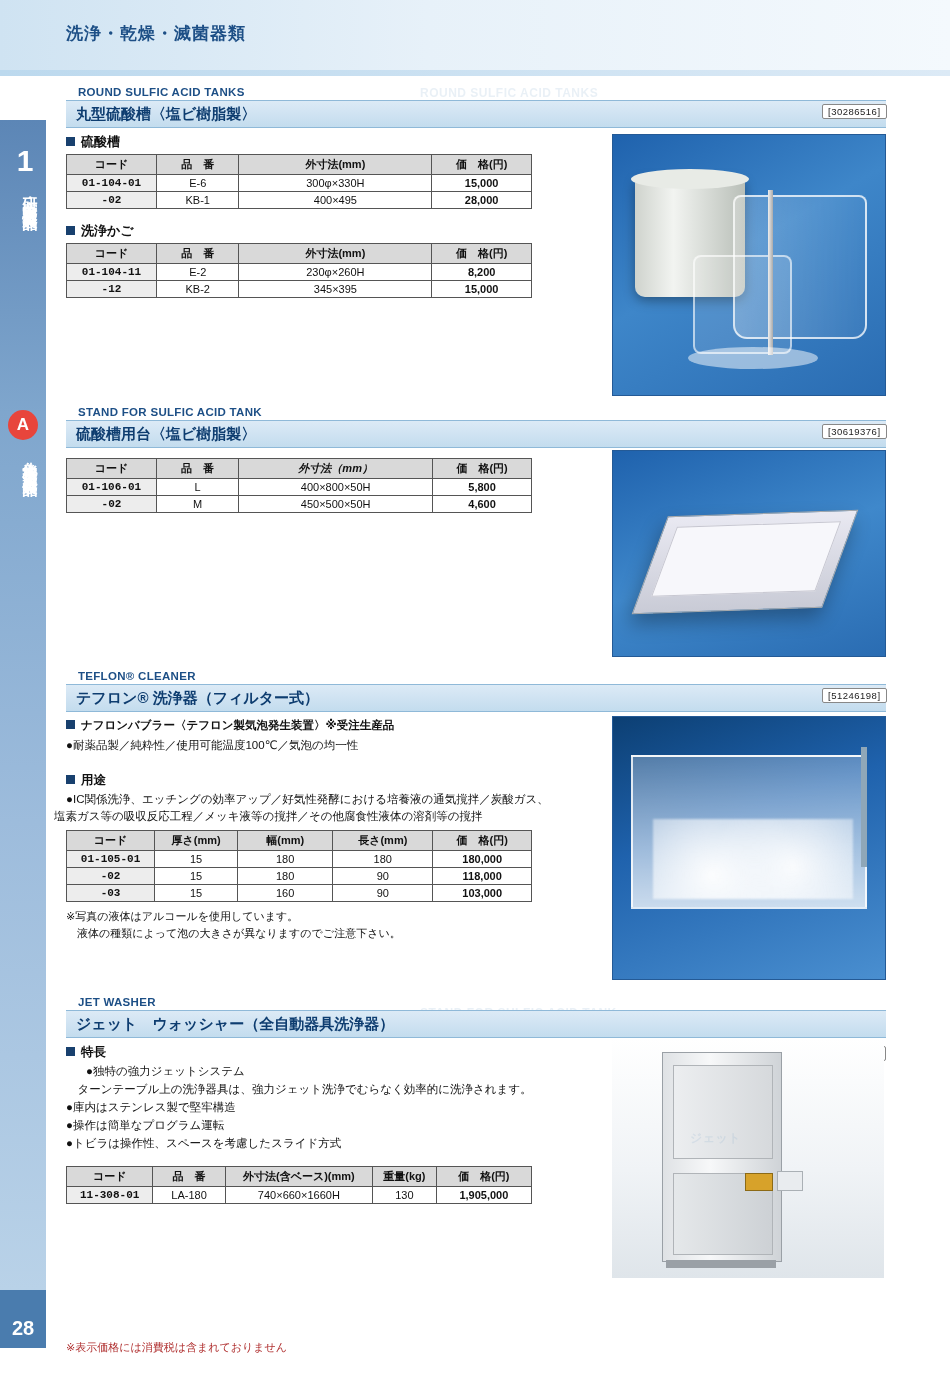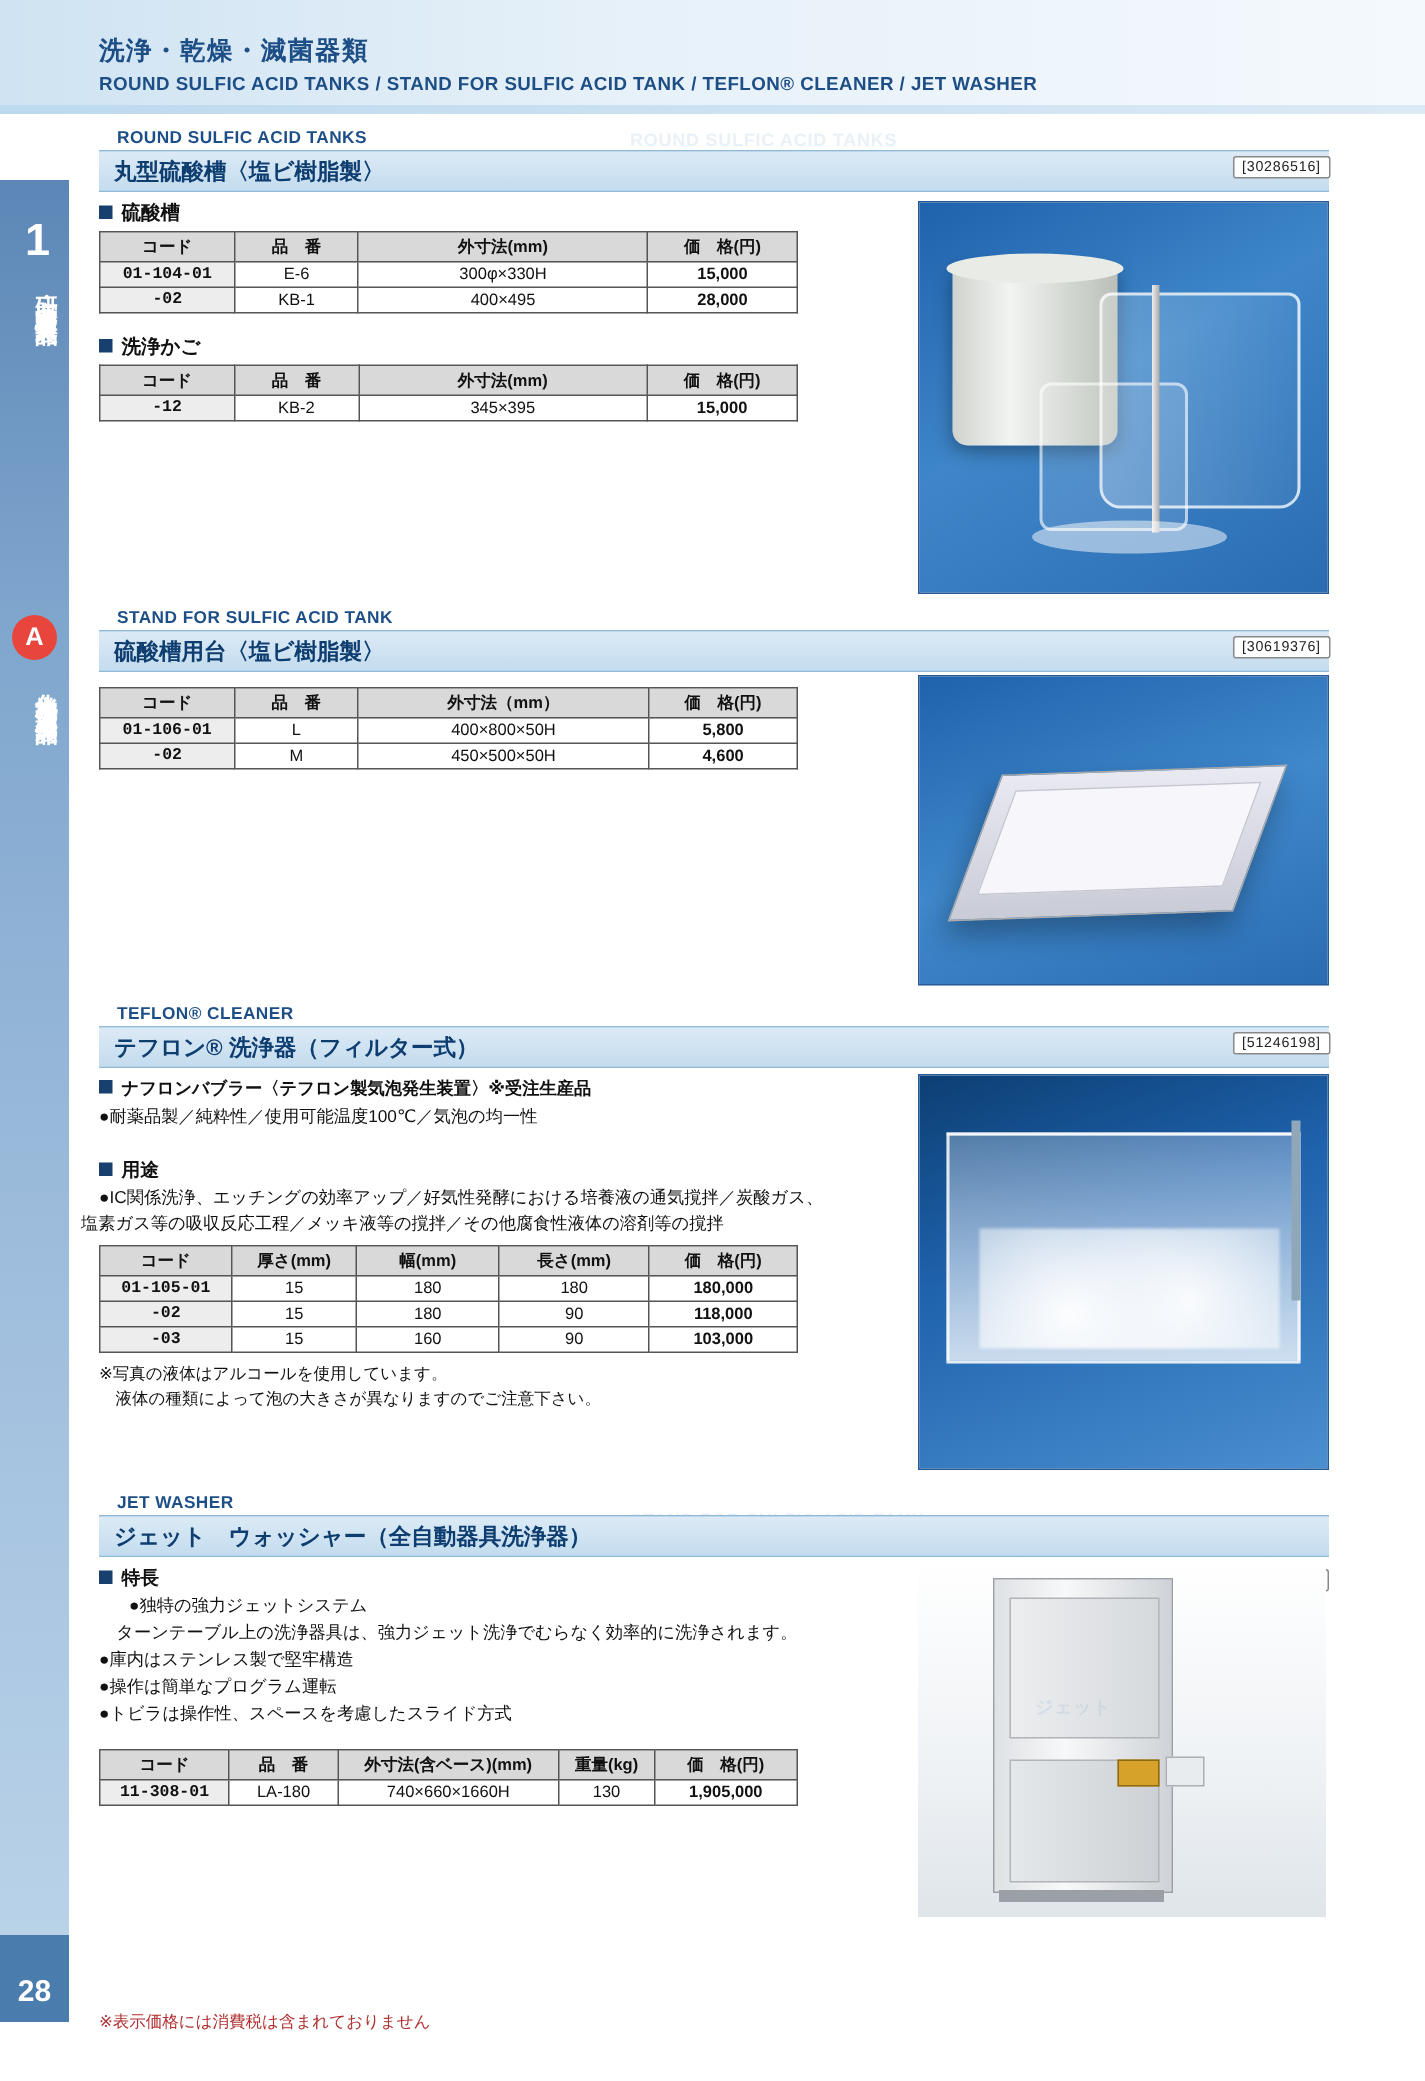--- a/index.html
+++ b/index.html
@@ -195,21 +195,20 @@
   .ghost{
     position:absolute;color:rgba(120,160,200,.16);font-weight:bold;
     font-size:12px;letter-spacing:.5px;pointer-events:none;
   }
 </style>
 </head>
 <body>
 
 <div class="page-header">
   <div class="hdr-jp">洗浄・乾燥・滅菌器類</div>
-  <div class="hdr-en">ROUND SULFIC ACID TANKS / STAND FOR SULFIC ACID TANK / TEFLON® CLEANER / JET WASHER</div>
   <div class="hdr-band"></div>
 </div>
 
 <div class="side-tab">
   <div class="side-num">1</div>
   <div class="side-txt1">研究・実験用器具製品</div>
   <div class="side-circle">A</div>
   <div class="side-txt2">化学機器・汎用機器製品</div>
 </div>
 <div class="page-badge">28</div>
@@ -256,20 +255,26 @@
 
 <table class="spec" style="left:66px;top:243px;width:466px;">
   <tbody>
       <tr>
     <th style="width:88px;">コード</th>
     <th style="width:80px;">品　番</th>
     <th style="width:200px;">外寸法(mm)</th>
     <th style="width:98px;">価　格(円)</th>
   </tr>
   <tr>
+    <td class="code">01-104-11</td>
+    <td>E-2</td>
+    <td>230φ×260H</td>
+    <td class="price">8,200</td>
+  </tr>
+  <tr>
     <td class="code">-12</td>
     <td>KB-2</td>
     <td>345×395</td>
     <td class="price">15,000</td>
   </tr>
 </tbody>
   </table>
 
 <div class="photo p1" style="left:612px;top:134px;width:272px;height:260px;">
   <div class="tank"></div>
@@ -283,21 +288,21 @@
 <div class="sec-jp-bar" style="left:66px;top:420px;width:820px;">
   <div class="t">硫酸槽用台〈塩ビ樹脂製〉</div>
 </div>
 <div class="code-box" style="left:822px;top:424px;">[30619376]</div>
 
 <table class="spec" style="left:66px;top:458px;width:466px;">
   <tbody>
       <tr>
     <th style="width:88px;">コード</th>
     <th style="width:80px;">品　番</th>
-    <th style="width:200px;">外寸法（mm）</th>
+    <th style="width:200px;font-style:italic;">外寸法（mm）</th>
     <th style="width:98px;">価　格(円)</th>
   </tr>
   <tr>
     <td class="code">01-106-01</td>
     <td>L</td>
     <td>400×800×50H</td>
     <td class="price">5,800</td>
   </tr>
   <tr>
     <td class="code">-02</td>

